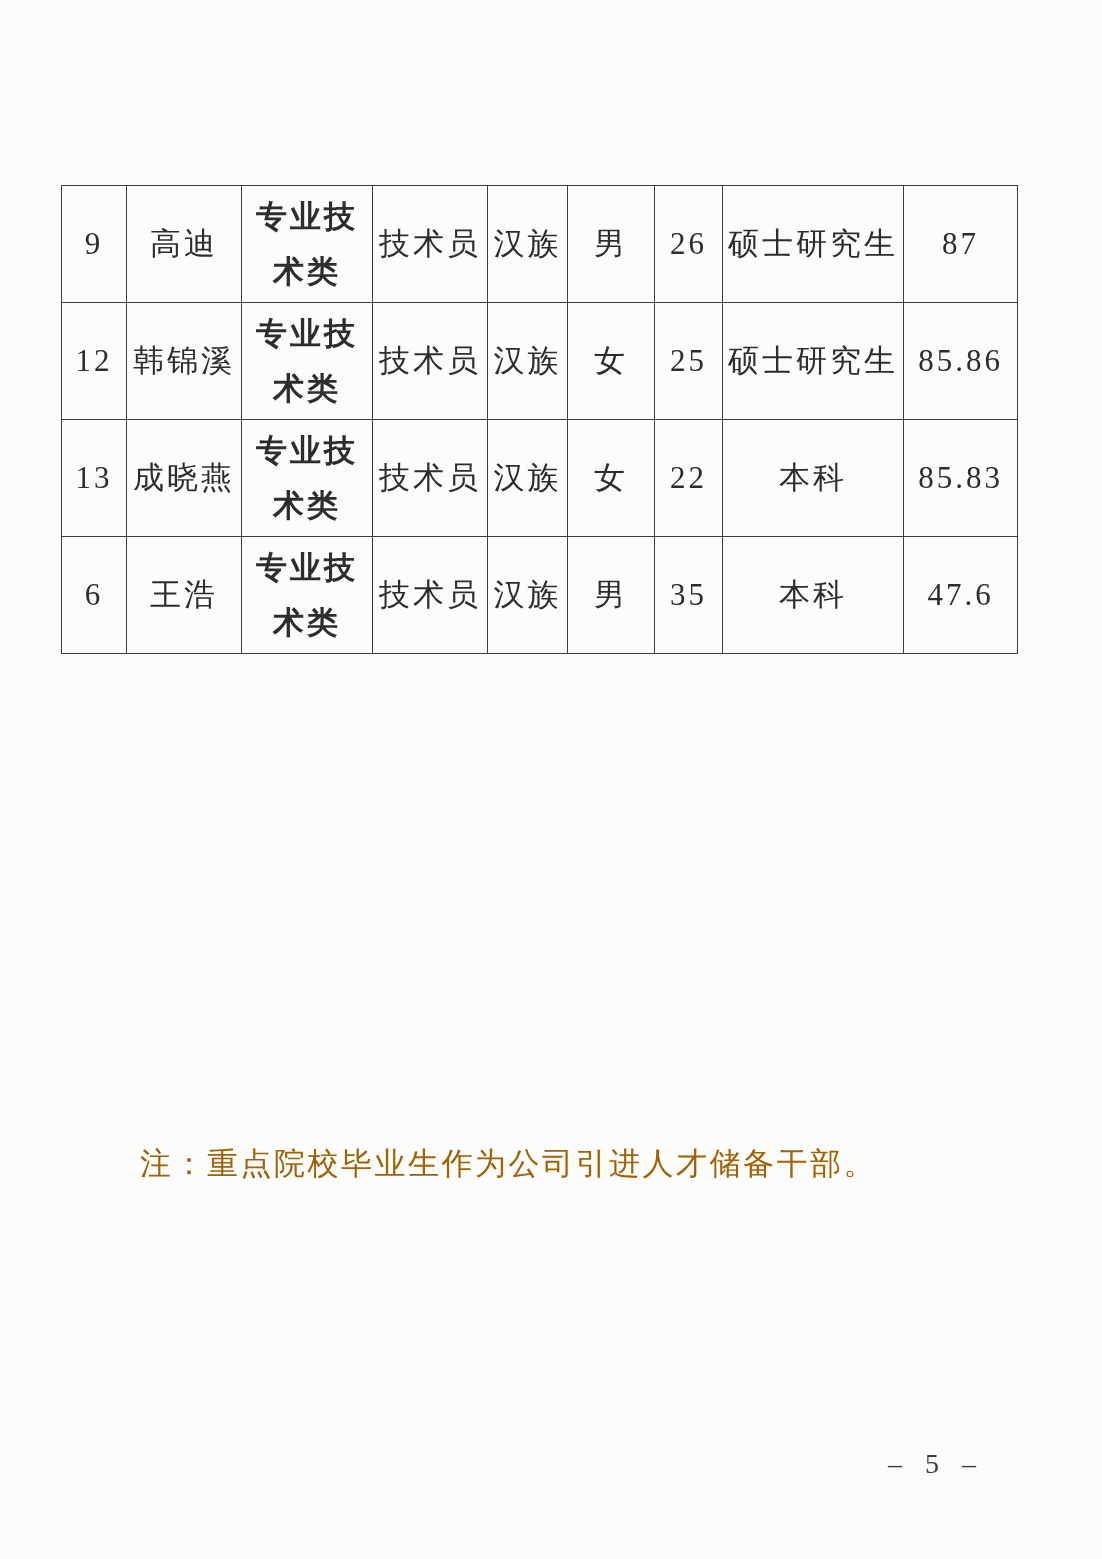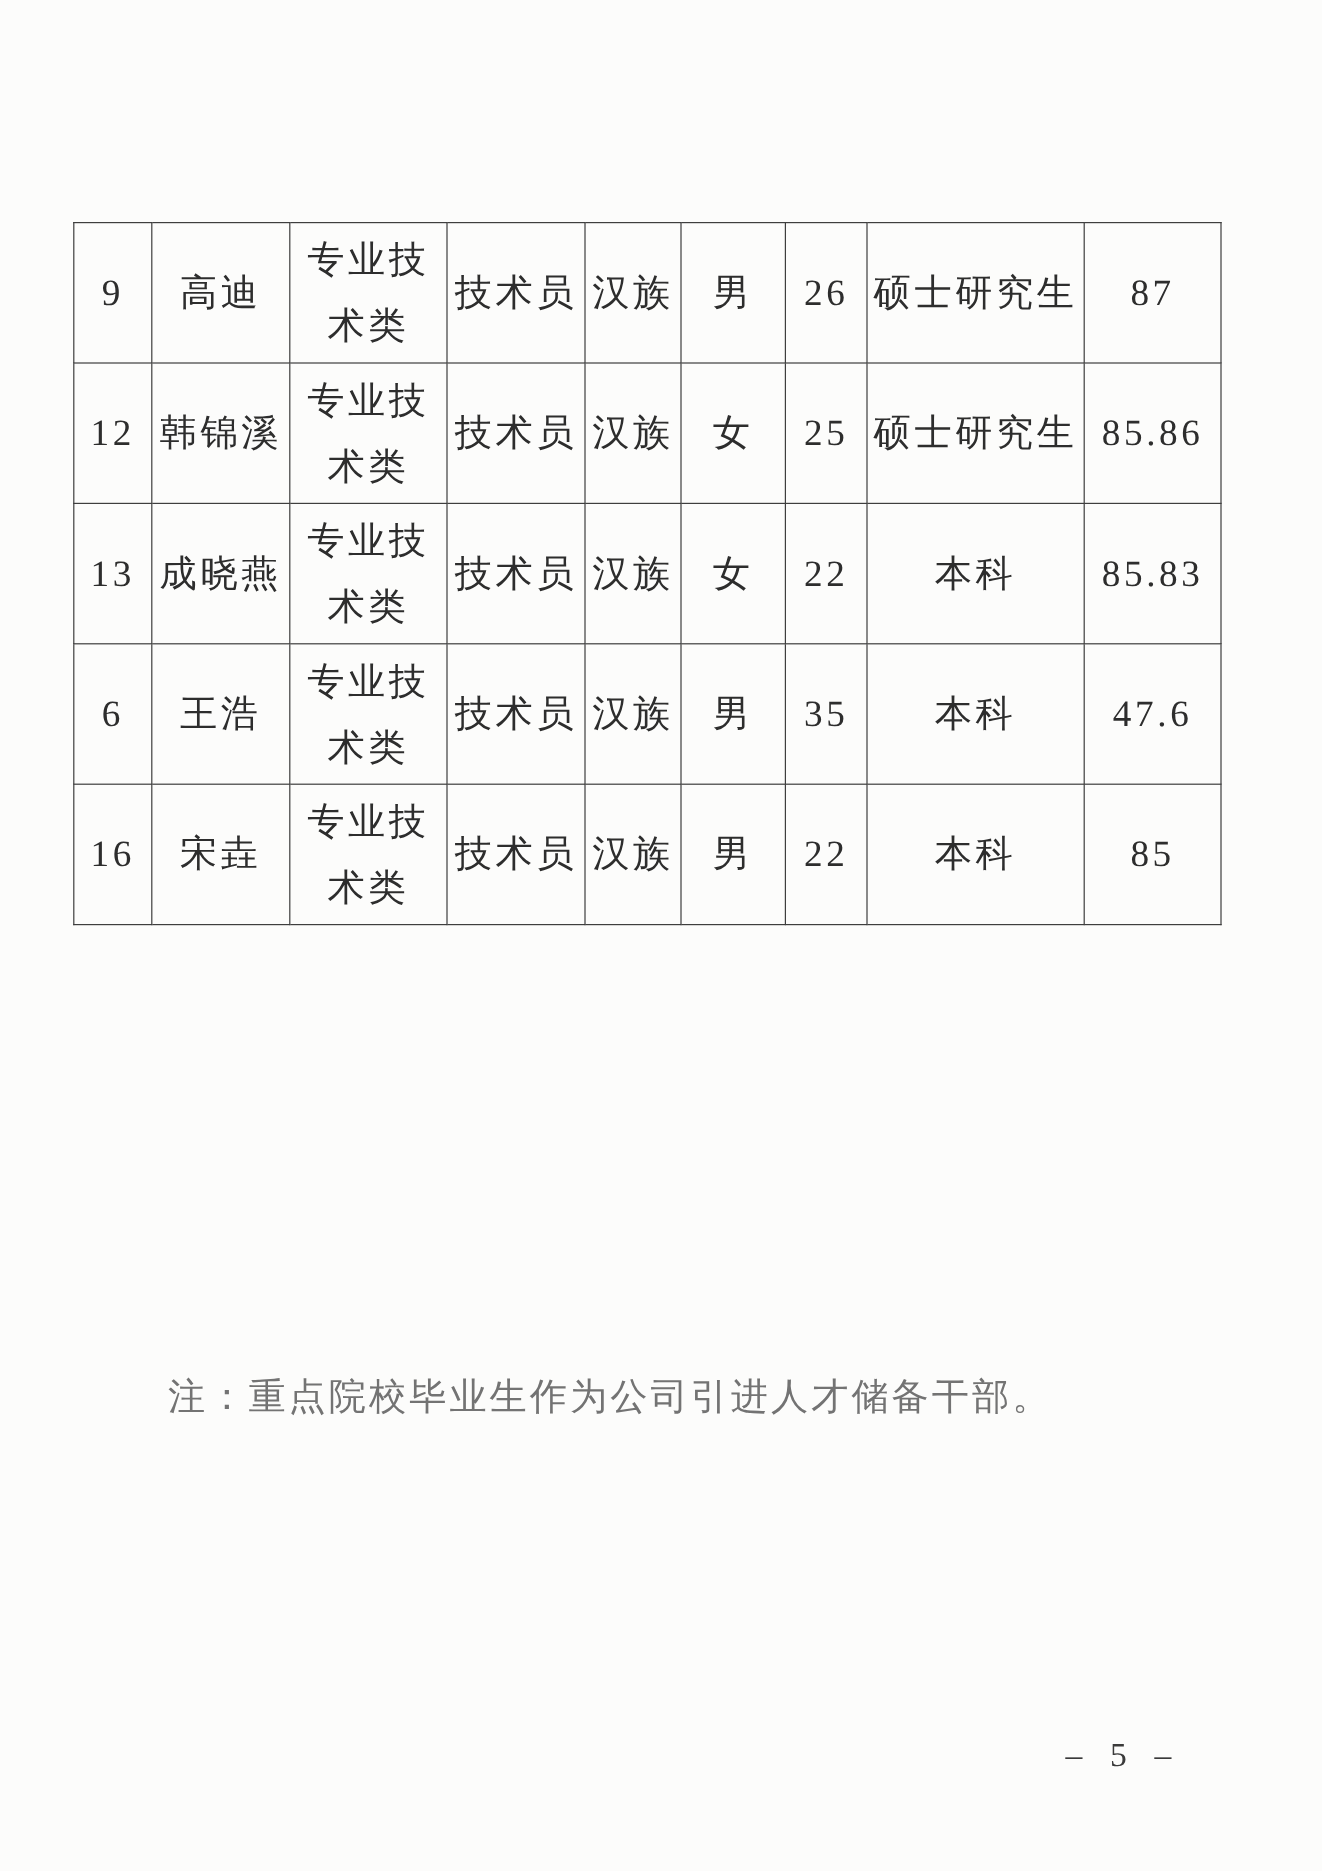--- a/index.html
+++ b/index.html
@@ -33,28 +33,29 @@
     overflow: hidden;
   }
   td.c-no, td.c-age, td.c-score {
     letter-spacing: 2px;
     font-size: 30px;
   }
   td.c-category {
     line-height: 55px;
     padding: 0 12px;
     letter-spacing: 3px;
+    font-weight: bold;
   }
   .note {
     position: absolute;
     left: 140px;
     top: 1143px;
     font-size: 31px;
     letter-spacing: 2.5px;
-    color: #737373;
+    color: #a16207;
     white-space: nowrap;
   }
   .page-number {
     position: absolute;
     left: 888px;
     top: 1448px;
     font-size: 28px;
     letter-spacing: 8px;
     color: #3a3a3a;
     white-space: nowrap;
@@ -115,31 +116,20 @@
         <td class="c-no">6</td>
         <td>王浩</td>
         <td class="c-category">专业技术类</td>
         <td>技术员</td>
         <td>汉族</td>
         <td>男</td>
         <td class="c-age">35</td>
         <td>本科</td>
         <td class="c-score">47.6</td>
       </tr>
-      <tr>
-        <td class="c-no">16</td>
-        <td>宋垚</td>
-        <td class="c-category">专业技术类</td>
-        <td>技术员</td>
-        <td>汉族</td>
-        <td>男</td>
-        <td class="c-age">22</td>
-        <td>本科</td>
-        <td class="c-score">85</td>
-      </tr>
     </tbody>
   </table>
 
   <div class="note">注：重点院校毕业生作为公司引进人才储备干部。</div>
 
   <div class="page-number">– 5 –</div>
 
 </div>
 
 </body></html>

